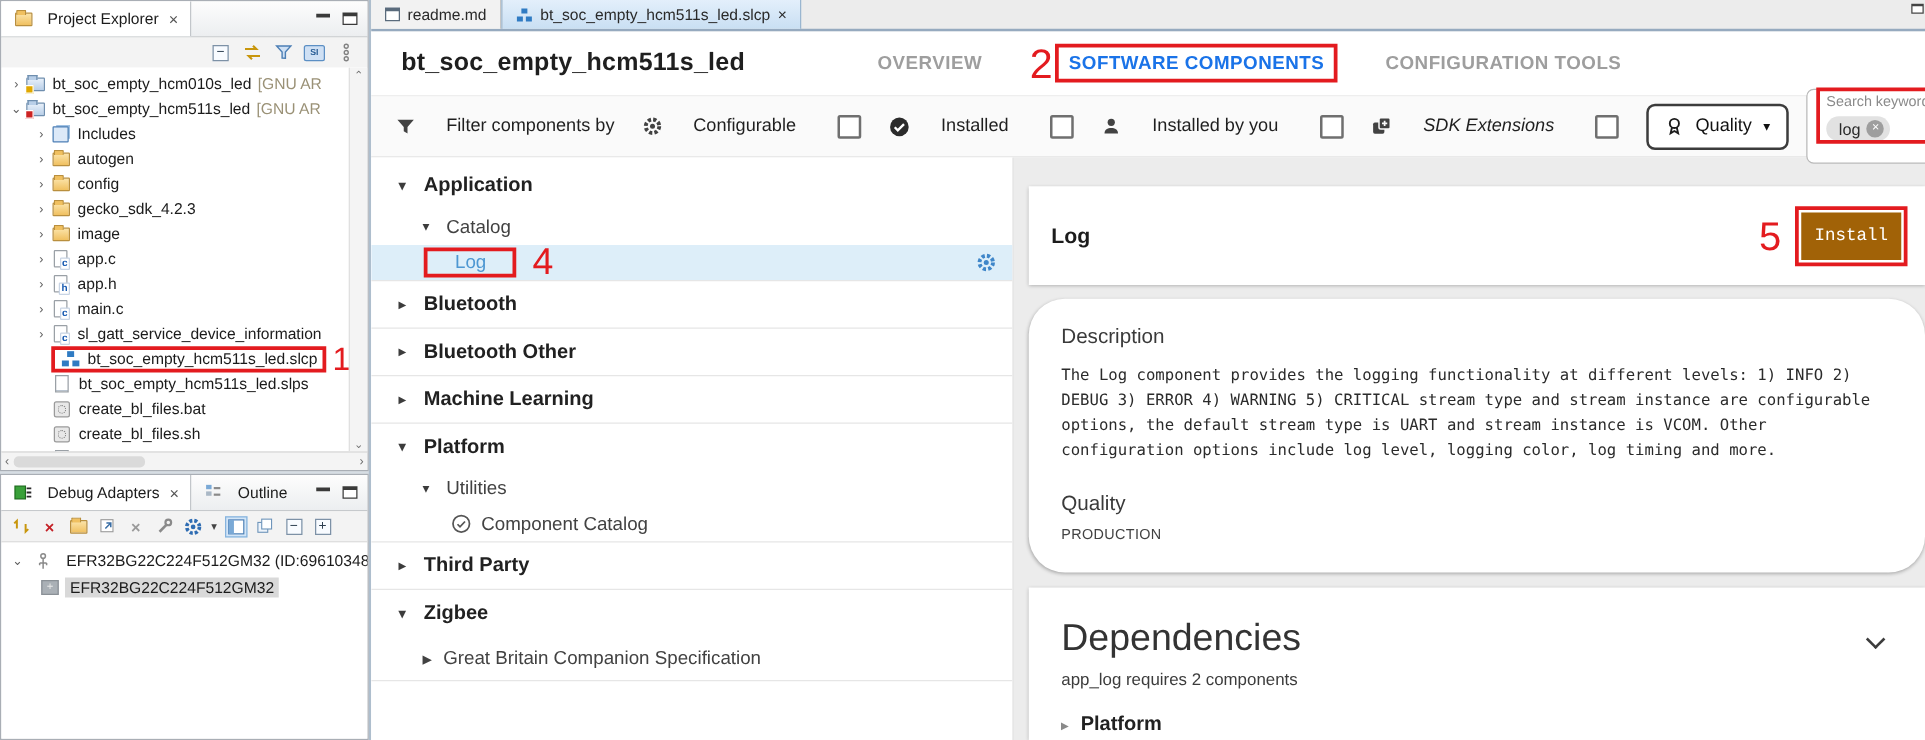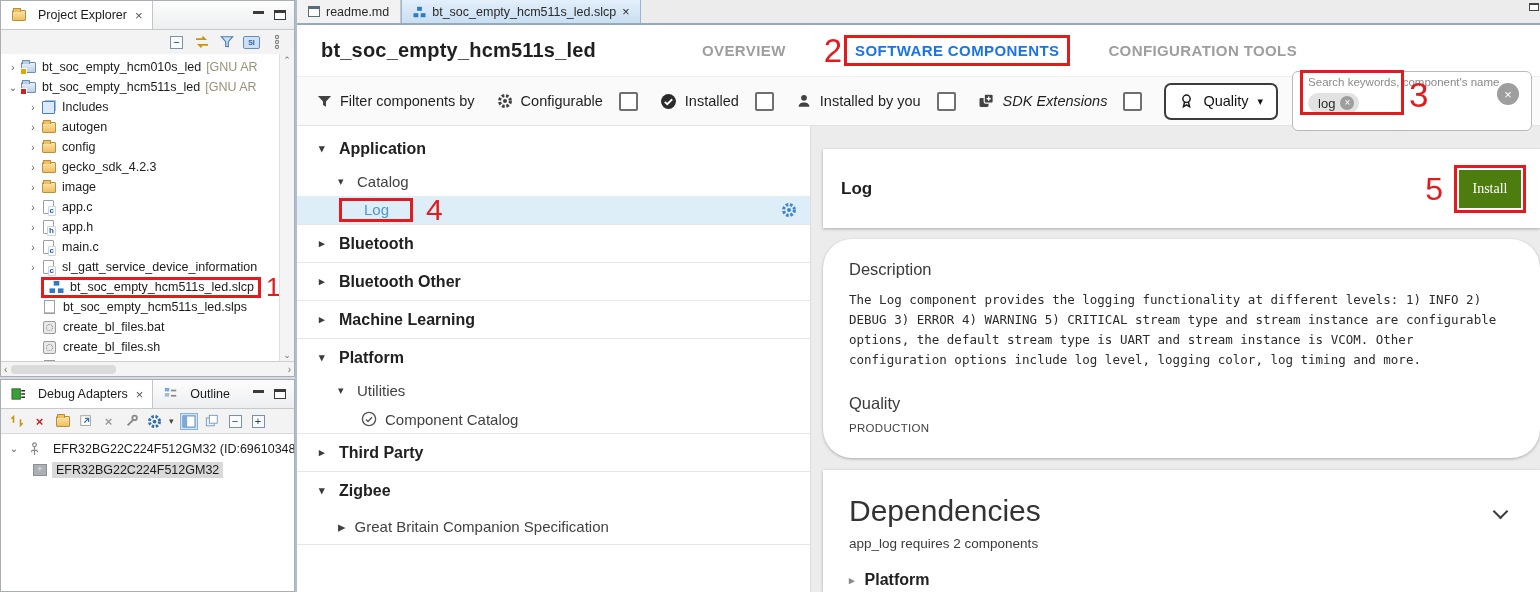--- a/index.html
+++ b/index.html
@@ -76,21 +76,21 @@
   .doc-header{height:51px;flex:0 0 51px;display:flex;align-items:center;padding-left:24px;background:#fff;}
   .doc-title{font-size:20px;font-weight:bold;color:#1f1f1f;letter-spacing:.2px;}
   .nav{display:flex;align-items:center;margin-left:104px;gap:0;}
   .navtab{font-size:15px;font-weight:600;letter-spacing:.4px;color:#9e9e9e;padding:8px 2px;}
   .navtab.active{color:#1a73e8;}
   .nav .gap{width:36px;}
   .sw-box{border:3px solid #e31b1f;padding:4px 8px;}
   .num2{font-size:33px;margin-right:2px;}
 
   .filterbar{height:50px;flex:0 0 50px;background:#fafafa;border-top:1px solid #eeeeee;border-bottom:1px solid #e3e3e3;display:flex;align-items:center;padding:0 16px 0 20px;color:#1f1f1f;font-size:14.5px;}
-  .fitem{display:flex;align-items:center;gap:8px;margin-right:22px;white-space:nowrap;}
+  .fitem{display:flex;align-items:center;gap:25px;margin-right:22px;white-space:nowrap;}
   .chk{width:19px;height:19px;border:2px solid #6f6f6f;border-radius:2px;background:#fff;margin-left:8px;}
   .sdk-label{font-style:italic;}
   .qbtn{height:37px;border:2px solid #3c3c3c;border-radius:7px;background:#fff;display:flex;align-items:center;gap:9px;padding:0 13px;font-size:14.5px;color:#111;margin-right:14px;white-space:nowrap;}
   .search{flex:1;height:60px;border:1px solid #b9b9b9;border-radius:6px;background:#fff;position:relative;min-width:240px;}
   .s-label{position:absolute;top:4px;left:15px;font-size:11.5px;color:#8a8a8a;}
   .chip{position:absolute;top:21px;left:15px;background:#e2e2e2;border-radius:11px;height:20px;display:flex;align-items:center;gap:5px;padding:0 5px 0 10px;font-size:13px;color:#2a2a2a;}
   .chip-x{width:14px;height:14px;border-radius:50%;background:#9e9e9e;color:#fff;font-size:10px;display:flex;align-items:center;justify-content:center;line-height:1;}
   .s-clear{position:absolute;right:12px;top:11px;width:22px;height:22px;border-radius:50%;background:#9e9e9e;color:#fff;display:flex;align-items:center;justify-content:center;font-size:13px;}
   .s-redbox{position:absolute;left:7px;top:-2px;width:104px;height:45px;border:3px solid #e31b1f;}
   .num3{position:absolute;left:116px;top:5px;font-size:35px;}
@@ -111,21 +111,21 @@
   .catrow{height:28px;display:flex;align-items:center;gap:8px;padding-left:64px;font-size:15px;color:#424242;}
   .gbrow{height:35px;display:flex;align-items:center;gap:9px;padding-left:41px;font-size:15px;color:#424242;}
 
   .detail{flex:1;background:#ececec;display:flex;flex-direction:column;min-width:0;overflow:hidden;padding-left:12px;}
   .dcard{background:#fff;box-shadow:0 1px 3px rgba(0,0,0,.28);}
   .dhead{margin-top:23px;height:79px;flex:0 0 79px;display:flex;align-items:center;padding:0 14px 0 18px;}
   .dtitle{font-size:17px;font-weight:bold;color:#1c1c1c;}
   .install-wrap{margin-left:auto;display:flex;align-items:center;gap:11px;}
   .num5{font-size:32px;}
   .install-redbox{border:3px solid #e31b1f;padding:2px;}
-  .install-btn{width:62px;height:38px;background:#4d7c0f;color:#fff;border:none;font-size:14px;font-family:Liberation Serif, serif;display:flex;align-items:center;justify-content:center;}
+  .install-btn{width:80px;height:38px;background:#a16207;color:#fff;border:none;font-size:14px;font-family:Liberation Mono, monospace;display:flex;align-items:center;justify-content:center;}
   .dbody{margin-top:11px;padding:21px 26px 24px 26px;border-radius:29px;}
   .h2{font-size:16.5px;color:#3a3a3a;}
   .desc{margin-top:11px;font-family:"DejaVu Sans Mono","Liberation Mono",monospace;font-size:12.5px;line-height:20px;color:#2b2b2b;max-width:700px;}
   .qhead{margin-top:24px;}
   .qval{margin-top:9px;font-size:11.5px;color:#424242;letter-spacing:.3px;}
   .ddeps{margin-top:12px;flex:1;padding:24px 30px 0 26px;position:relative;}
   .deps-title{font-size:30px;font-weight:400;color:#333;}
   .deps-sub{margin-top:8px;font-size:13.5px;color:#3c3c3c;}
   .deps-item{margin-top:20px;display:flex;align-items:center;gap:10px;font-size:16px;font-weight:bold;color:#212121;}
   .deps-item .ar{color:#8a8a8a;font-size:11px;}

